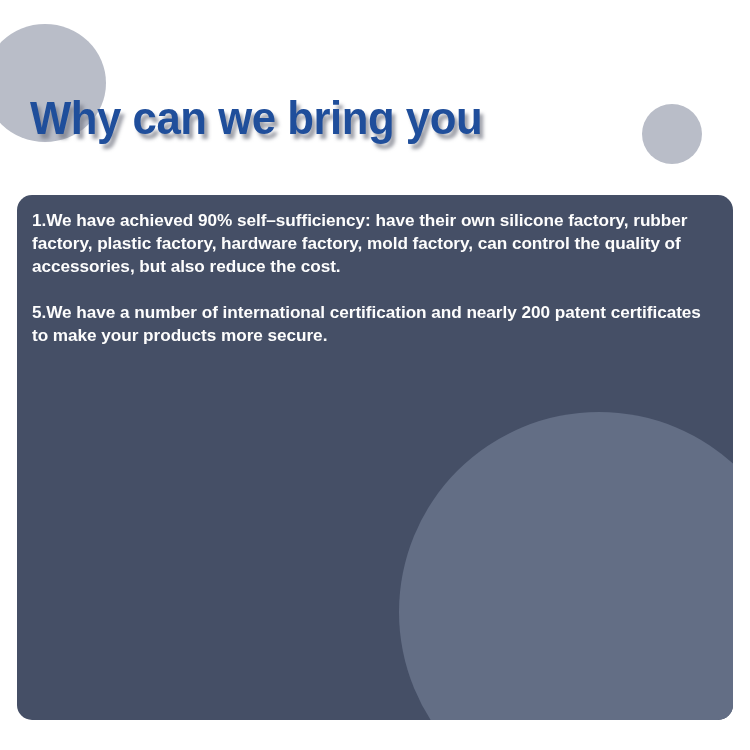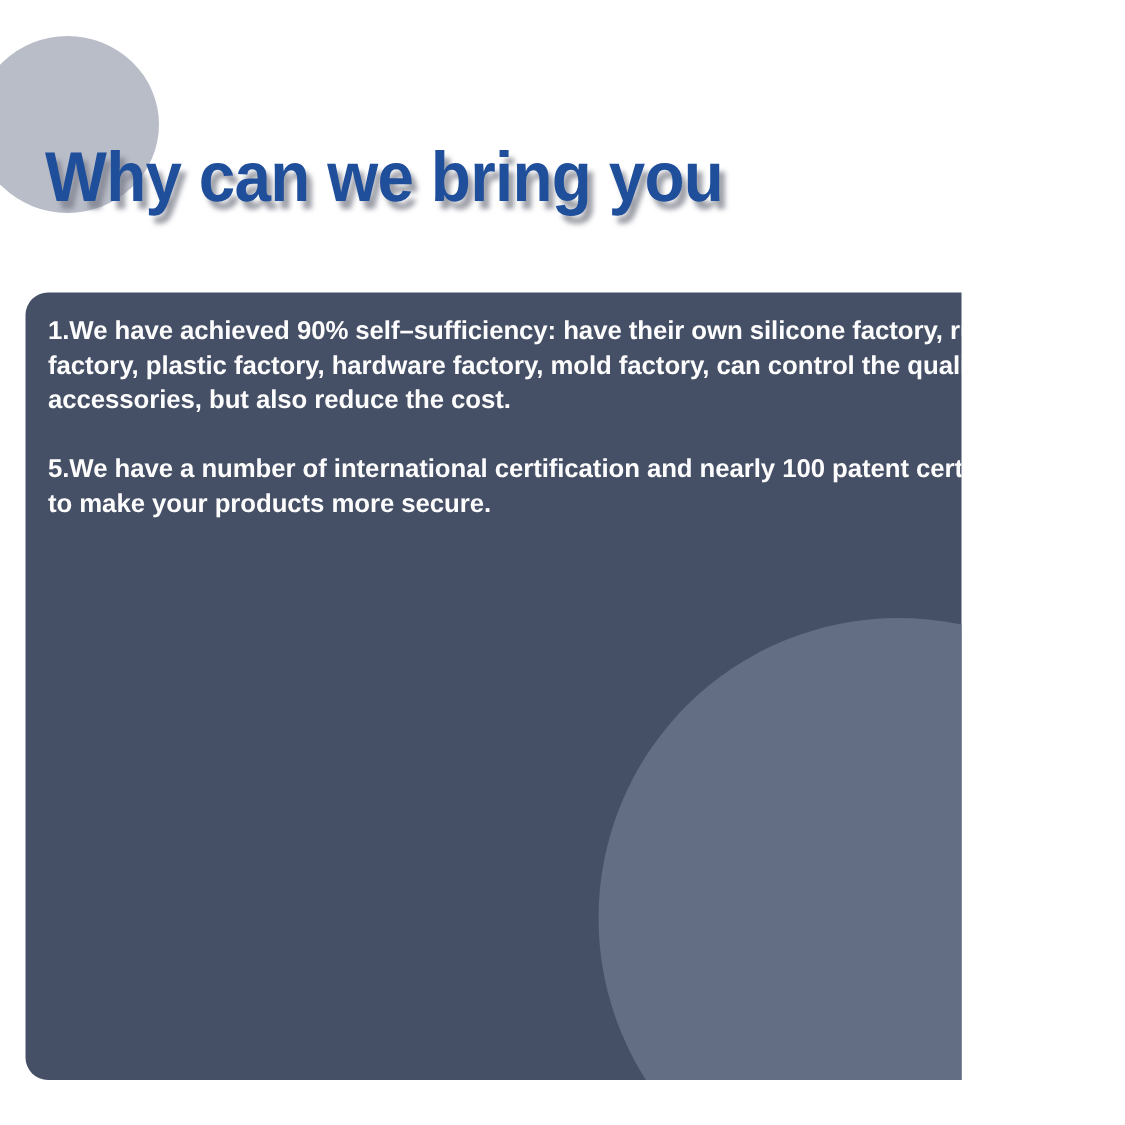--- a/index.html
+++ b/index.html
@@ -6,21 +6,21 @@
   html, body {
     margin: 0;
     padding: 0;
     background: #ffffff;
   }
   body {
     font-family: "Liberation Sans", sans-serif;
   }
   .page {
     position: relative;
-    width: 641px;
+    width: 750px;
     height: 750px;
     background: #ffffff;
     overflow: hidden;
   }
 
   
   .deco-circle {
     position: absolute;
     border-radius: 50%;
     background: #b9bdc8;
@@ -112,17 +112,17 @@
 
   <h1 class="heading">
     <span class="heading-line">Why can we bring you</span>
     <span class="heading-line">higher quality and service?</span>
   </h1>
 
   <div class="panel">
     <div class="panel-blob"></div>
     <div class="panel-body">
       <p class="item">1.We have achieved 90% self–sufficiency: have their own silicone factory, rubber factory, plastic factory, hardware factory, mold factory, can control the quality of accessories, but also reduce the cost.</p>
-      <p class="item">5.We have a number of international certification and nearly 100 patent certificates to make your products more secure.</p>
+      <p class="item">5.We have a number of international certification and nearly 200 patent certificates to make your products more secure.</p>
     </div>
   </div>
 
 </div>
 
 </body></html>

